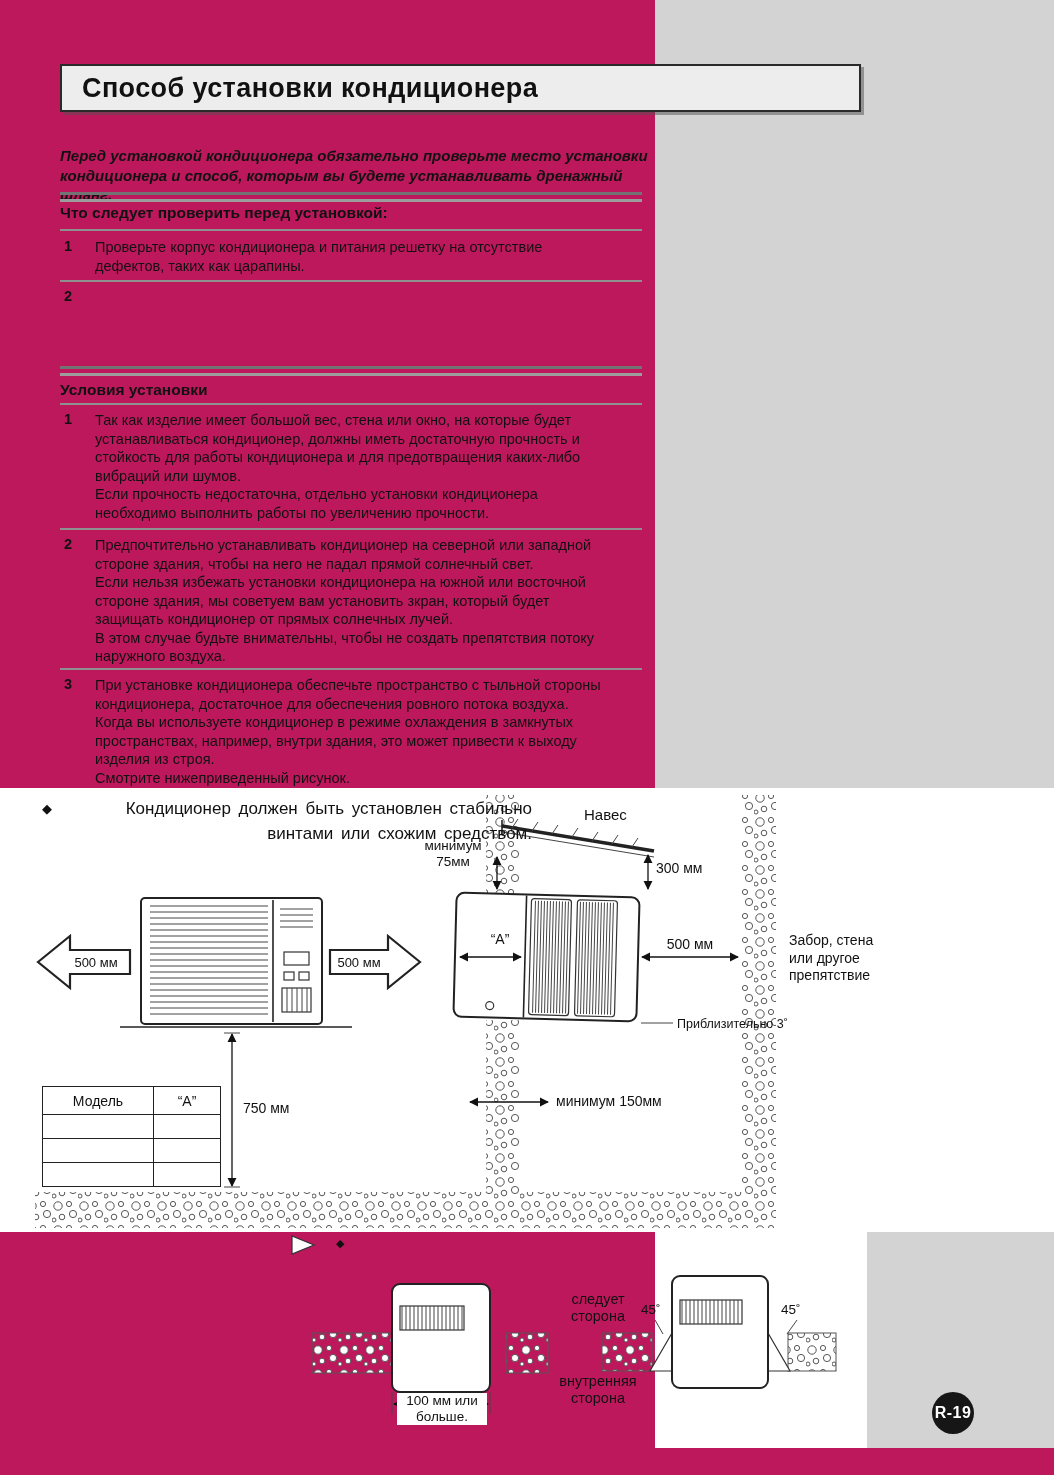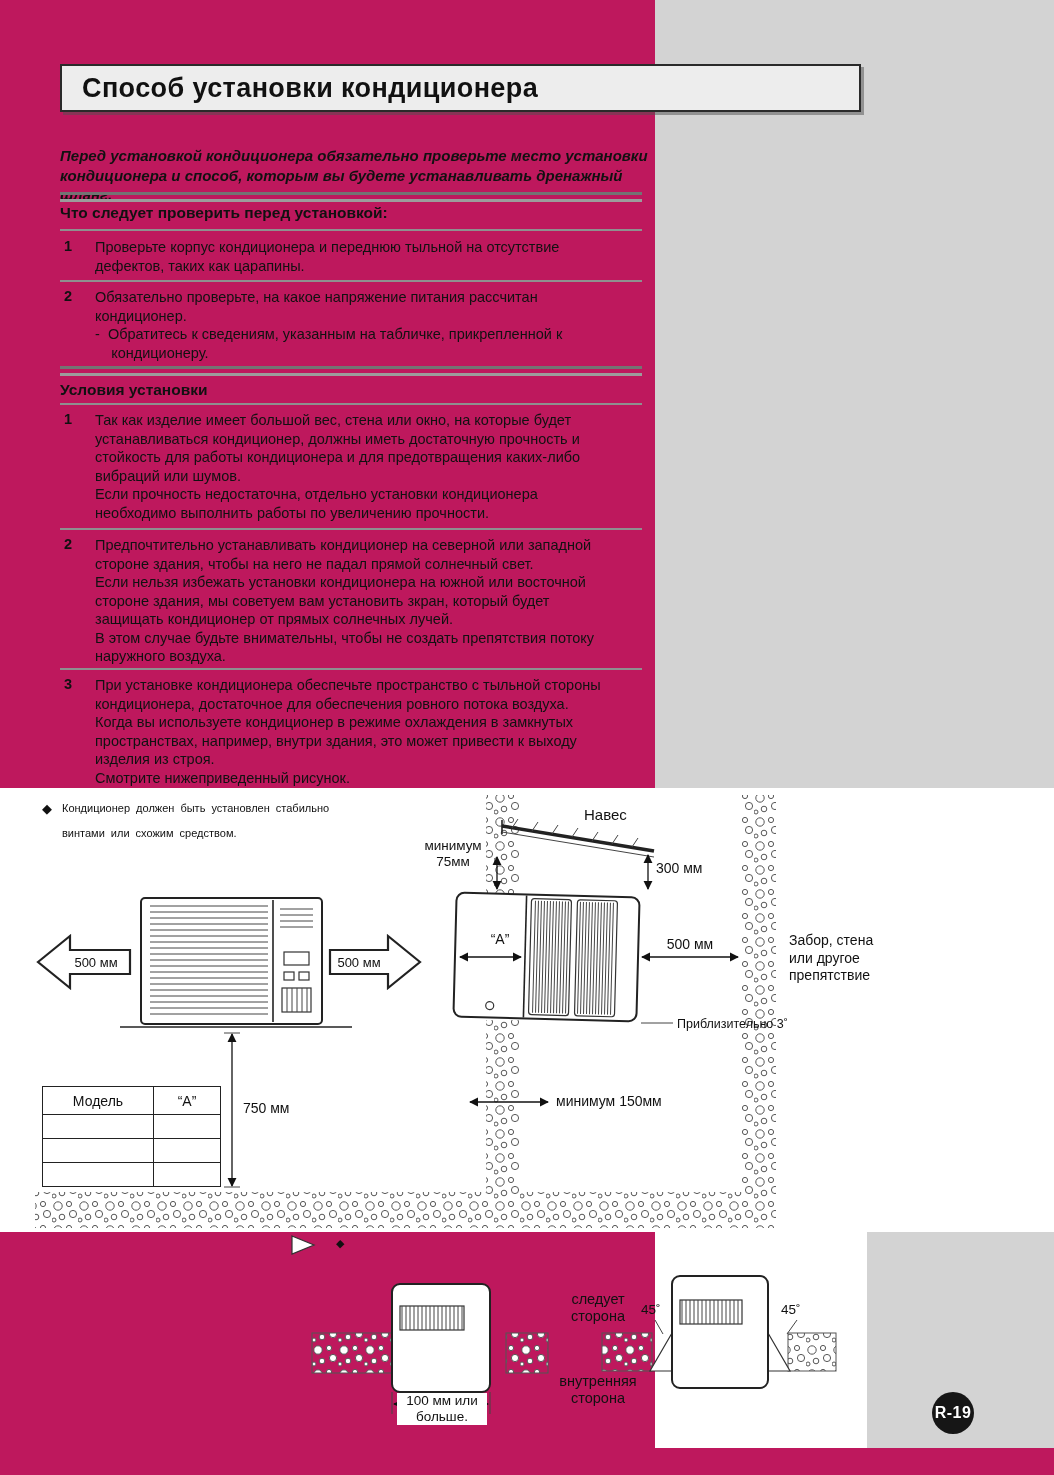--- a/index.html
+++ b/index.html
@@ -16,22 +16,22 @@
 
   .intro{position:absolute;left:60px;top:146px;width:590px;font-style:italic;font-weight:bold;
          font-size:15px;line-height:19.5px;white-space:pre-wrap;}
   .sep{position:absolute;left:60px;width:582px;}
   .sep.thick{height:4px;border-top:3px solid #737373;border-bottom:3px solid #9c9c9c;}
   .sep.thin{height:0;border-top:2px solid #8f8f8f;}
   .h2{position:absolute;left:60px;font-size:15.5px;font-weight:bold;}
   .num{position:absolute;left:64px;width:24px;font-weight:bold;font-size:14.5px;}
   .itext{position:absolute;left:95px;width:552px;font-size:14.5px;line-height:18.5px;white-space:pre-wrap;}
 
-  .note{position:absolute;left:62px;top:796px;width:470px;font-size:11px;line-height:25px;
-        white-space:pre-wrap;word-spacing:3px;}
+  .note{position:absolute;left:62px;top:796px;width:470px;font-size:17px;line-height:25px;
+        white-space:pre-wrap;word-spacing:3px;text-align:right;}
   .bullet{position:absolute;font-size:13px;}
   .lbl{position:absolute;font-size:14px;line-height:17px;white-space:pre-wrap;}
   .c{text-align:center;}
   .sm{font-size:12.5px;}
   .bg{background:#fff;padding:0 1px;}
 
   .gfx{position:absolute;left:0;top:0;width:1054px;height:1475px;pointer-events:none;}
   .box{fill:#fff;stroke:#222;stroke-width:2;}
   .box1{fill:none;stroke:#333;stroke-width:1.2;}
   .ln{stroke:#444;stroke-width:1;fill:none;}
@@ -66,29 +66,25 @@
   </div>
 
   <div class="intro">Перед установкой кондиционера обязательно проверьте место установки
 кондиционера и способ, которым вы будете устанавливать дренажный шланг.</div>
   <div class="sep thick" style="top:192px"></div>
 
   <div class="h2" style="top:204px">Что следует проверить перед установкой:</div>
   <div class="sep thin" style="top:229px"></div>
 
   <div class="num" style="top:238px">1</div>
-  <div class="itext" style="top:238px">Проверьте корпус кондиционера и переднюю тыльной на отсутствие
+  <div class="itext" style="top:238px">Проверьте корпус кондиционера и питания решетку на отсутствие
 дефектов, таких как царапины.</div>
   <div class="sep thin" style="top:280px"></div>
 
   <div class="num" style="top:288px">2</div>
-  <div class="itext" style="top:288px">Обязательно проверьте, на какое напряжение питания рассчитан
-кондиционер.
--  Обратитесь к сведениям, указанным на табличке, прикрепленной к
-    кондиционеру.</div>
   <div class="sep thick" style="top:366px"></div>
 
   <div class="h2" style="top:381px">Условия установки</div>
   <div class="sep thin" style="top:403px"></div>
 
   <div class="num" style="top:411px">1</div>
   <div class="itext" style="top:411px">Так как изделие имеет большой вес, стена или окно, на которые будет
 устанавливаться кондиционер, должны иметь достаточную прочность и
 стойкость для работы кондиционера и для предотвращения каких-либо
 вибраций или шумов.

